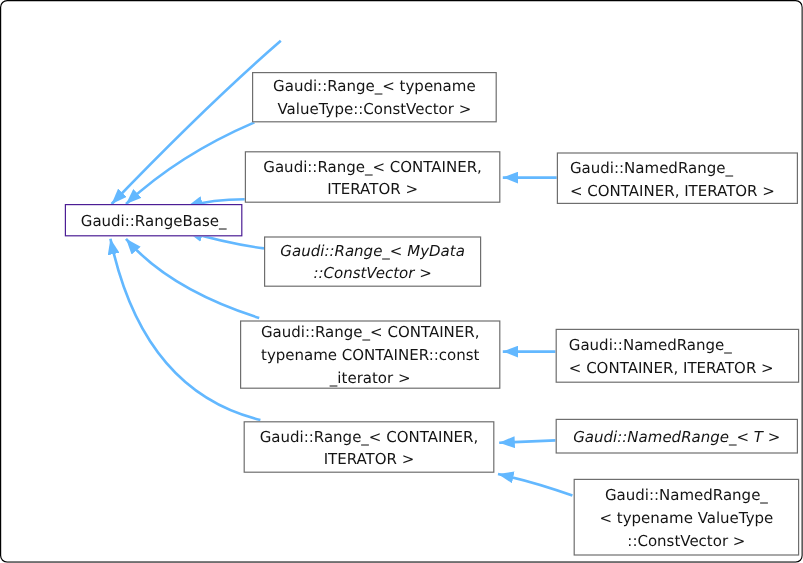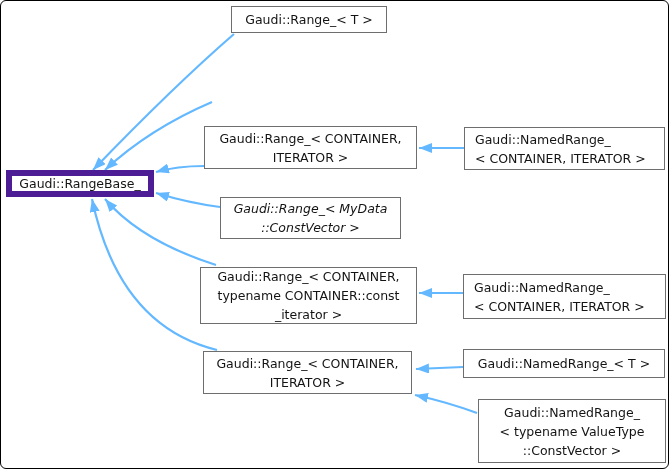--- a/index.html
+++ b/index.html
@@ -27,21 +27,22 @@
     color: #141414;
     font-size: 12.5px;
     line-height: 19px;
     display: flex;
     align-items: center;
     justify-content: center;
     text-align: center;
     white-space: pre-line;
   }
   .node--base {
-    border: 6px solid #4c1d95;
+    border: 1px solid #4c1d95;
+    margin-left: 48px;
   }
   .node--leftalign {
     justify-content: flex-start;
     text-align: left;
     padding-left: 10px;
   }
   .edge {
     stroke: #63b8ff;
     stroke-width: 2.2;
     fill: none;
@@ -65,41 +66,42 @@
     <path class="edge" d="M215,264 Q140,240 104,198" marker-end="url(#arrowhead)"></path>
     <path class="edge" d="M216,349 Q118,325 91,198" marker-end="url(#arrowhead)"></path>
     <path class="edge" d="M463,147 L418,147" marker-end="url(#arrowhead)"></path>
     <path class="edge" d="M462,292 L418,292" marker-end="url(#arrowhead)"></path>
     <path class="edge" d="M462,366 L415,368" marker-end="url(#arrowhead)"></path>
     <path class="edge" d="M476,412 Q446,401 414,394" marker-end="url(#arrowhead)"></path>
   </svg>
 
   <div class="node node--base" style="left:5px; top:169px; width:148px; height:27px;">Gaudi::RangeBase_</div>
 
-  <div class="node" style="left:230px; top:5px; width:156px; height:27px;">Gaudi::Range_&lt; T &gt;</div>
 
+  <div class="node" style="left:209px; top:59px; width:204px; height:42px;">Gaudi::Range_&lt; typename
+ValueType::ConstVector &gt;</div>
 
   <div class="node" style="left:203px; top:125px; width:213px; height:43px;">Gaudi::Range_&lt; CONTAINER,
 ITERATOR &gt;</div>
 
   <div class="node" style="left:219px; top:196px; width:181px; height:42px;font-style:italic;">Gaudi::Range_&lt; MyData
 ::ConstVector &gt;</div>
 
   <div class="node" style="left:199px; top:266px; width:217px; height:57px;">Gaudi::Range_&lt; CONTAINER,
 typename CONTAINER::const
 _iterator &gt;</div>
 
   <div class="node" style="left:202px; top:350px; width:209px; height:43px;">Gaudi::Range_&lt; CONTAINER,
 ITERATOR &gt;</div>
 
   <div class="node node--leftalign" style="left:463px; top:126px; width:201px; height:43px;">Gaudi::NamedRange_
 &lt; CONTAINER, ITERATOR &gt;</div>
 
   <div class="node node--leftalign" style="left:462px; top:273px; width:203px; height:45px;">Gaudi::NamedRange_
 &lt; CONTAINER, ITERATOR &gt;</div>
 
-  <div class="node" style="left:462px; top:348px; width:202px; height:29px;">Gaudi::NamedRange_&lt; T &gt;</div>
+  <div class="node" style="left:462px; top:348px; width:202px; height:29px;font-style:italic;">Gaudi::NamedRange_&lt; T &gt;</div>
 
   <div class="node" style="left:477px; top:398px; width:188px; height:64px;">Gaudi::NamedRange_
 &lt; typename ValueType
 ::ConstVector &gt;</div>
 
 </div>
 
 </body></html>

